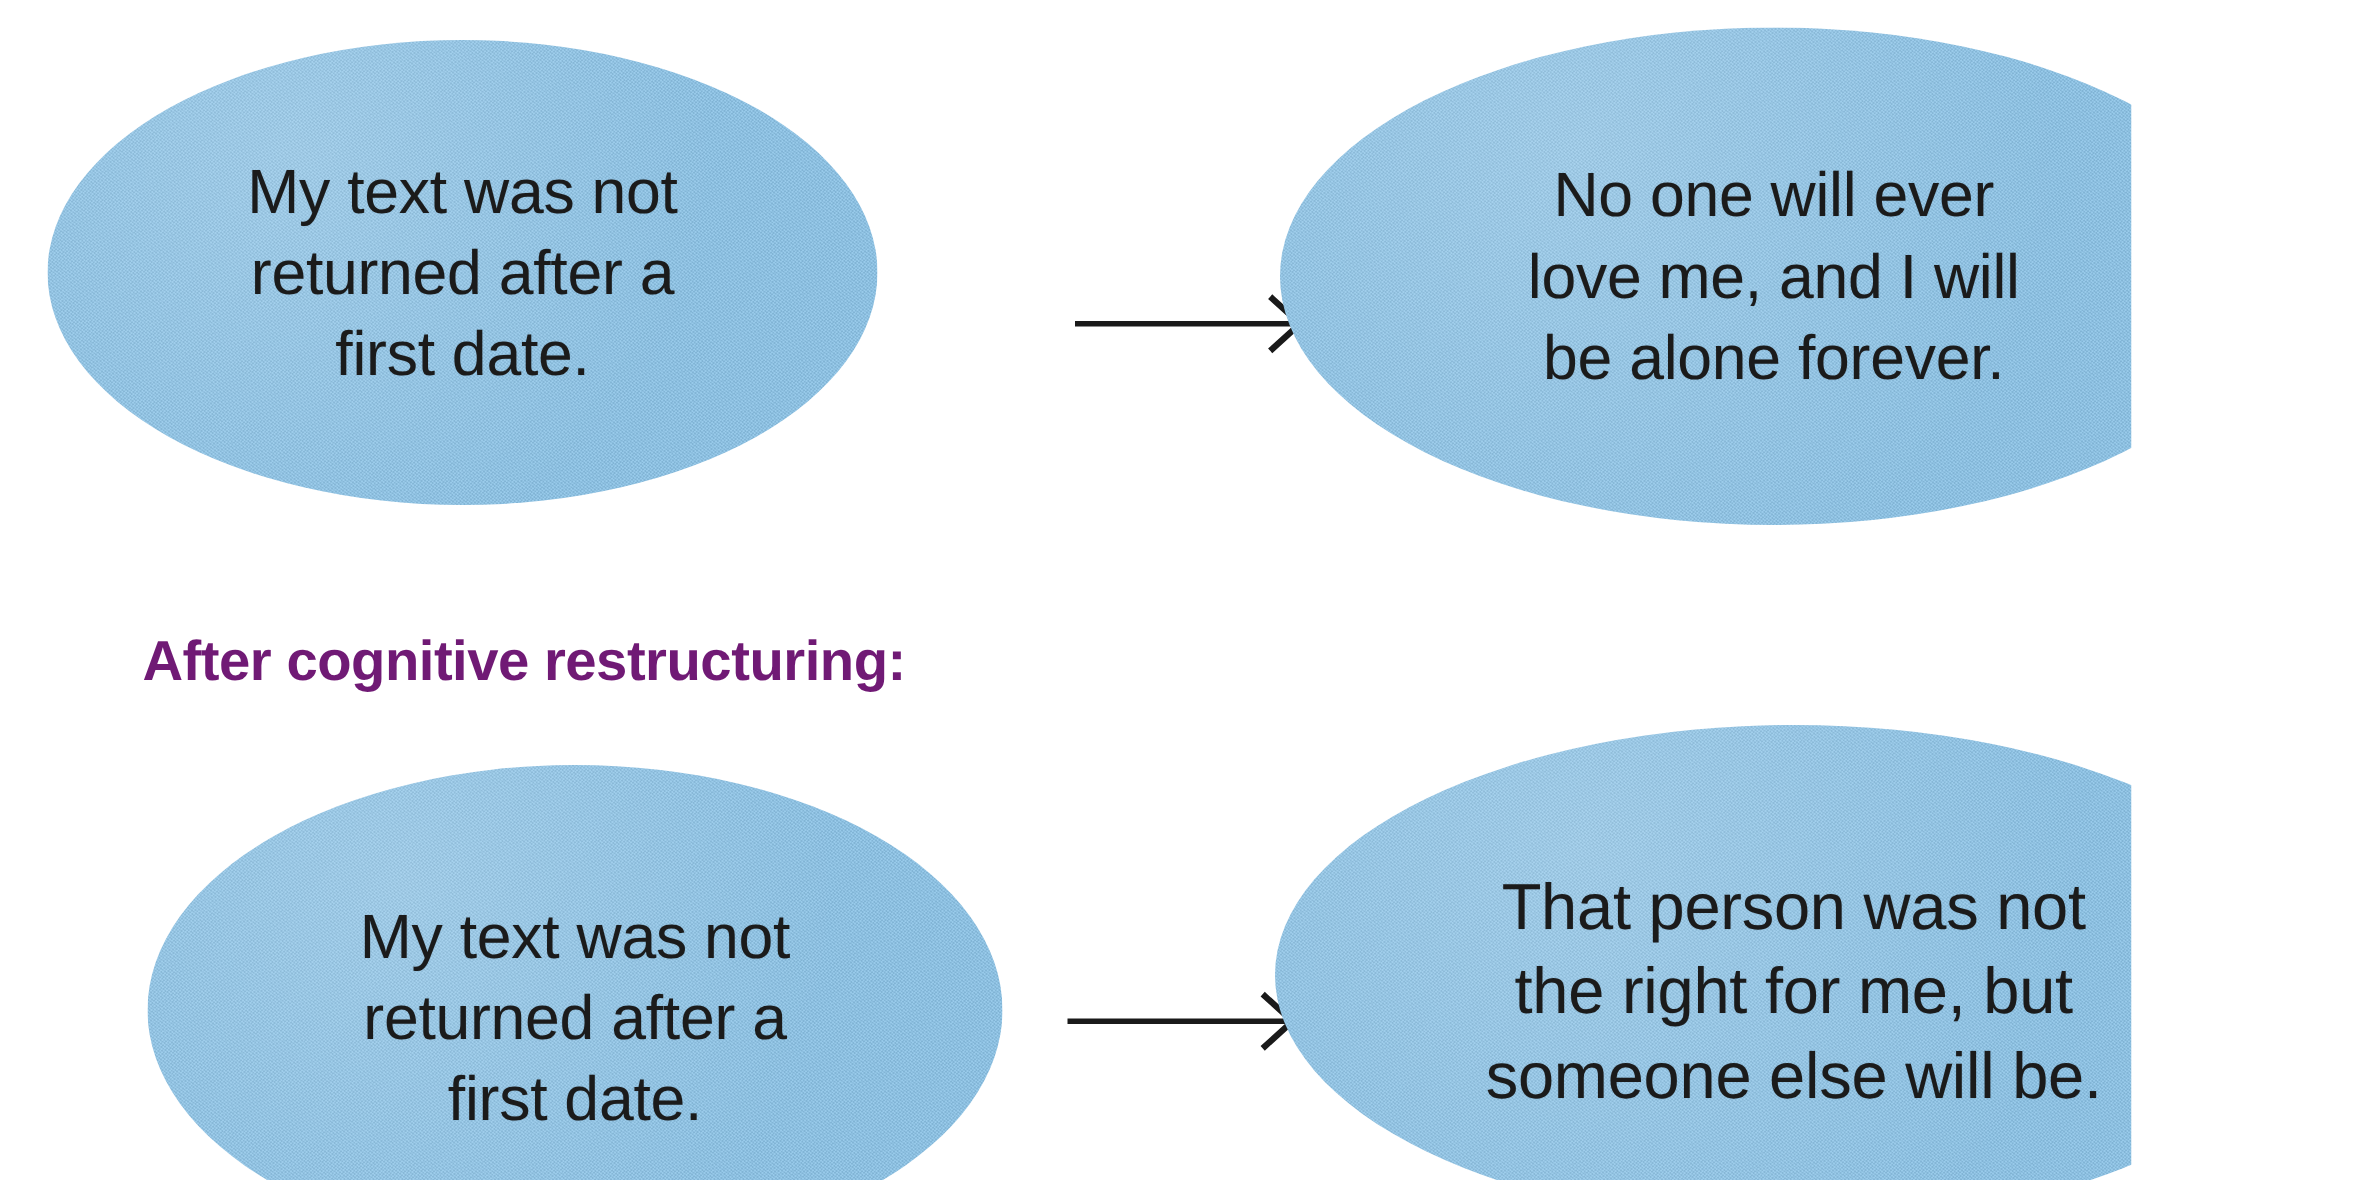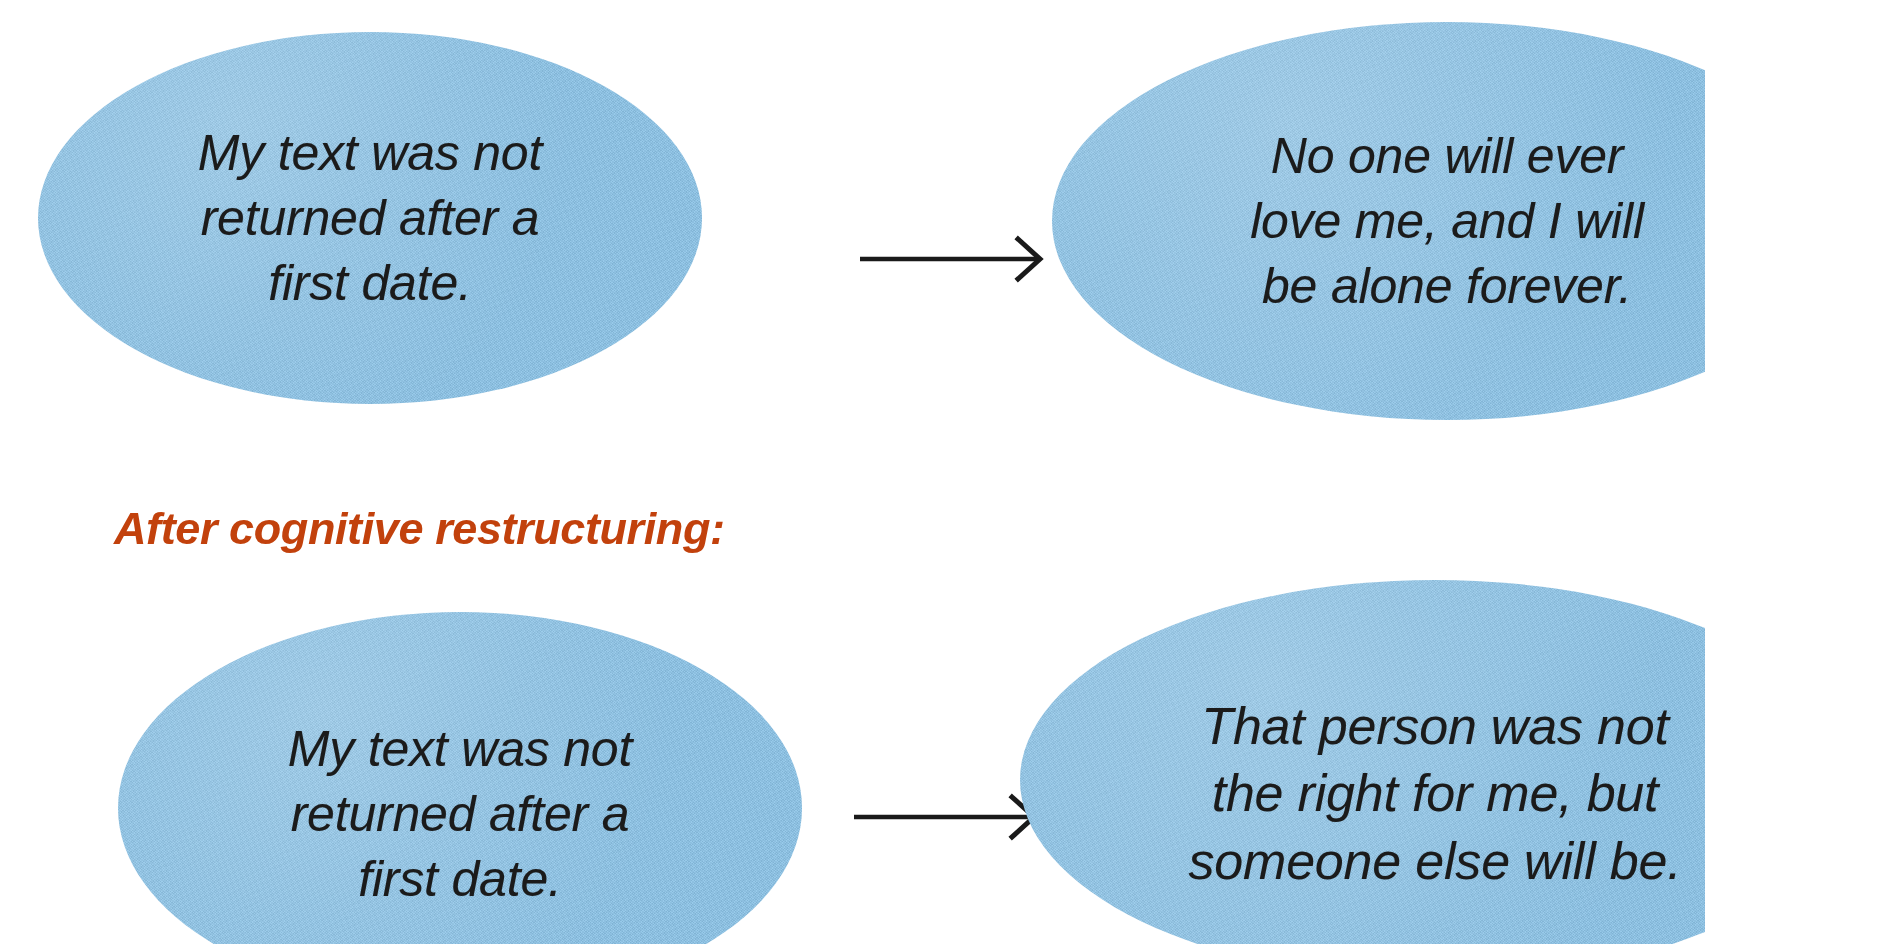--- a/index.html
+++ b/index.html
@@ -10,21 +10,20 @@
   body {
     font-family: "Liberation Sans", sans-serif;
     -webkit-font-smoothing: antialiased;
   }
   #canvas {
     position: relative;
     width: 1705px;
     height: 944px;
     background: #ffffff;
     overflow: hidden;
-    font-style: italic;
   }
 
   
   .node {
     position: absolute;
     border-radius: 50%;
     background-color: #8cc4e8;
     background-image:
       radial-gradient(circle at 30% 25%, rgba(255,255,255,0.16), rgba(255,255,255,0) 62%),
       repeating-linear-gradient(37deg, rgba(255,255,255,0.055) 0 1px, rgba(0,0,0,0.045) 1px 2px),
@@ -40,21 +39,21 @@
     font-size: 50px;
     line-height: 1.30;
     letter-spacing: -0.2px;
     white-space: pre-line;
     padding: 0 34px;
     text-shadow: 0 0 1px rgba(0,0,0,0.18);
   }
 
   
   #node-situation-1 { left: 38px;   top: 32px;  width: 664px; height: 372px; }
-  #node-thought-1   { left: 1052px; top: 22px;  width: 790px; height: 398px; }
+  #node-thought-1   { left: 1024px; top: 22px;  width: 790px; height: 398px; }
   #node-situation-2 { left: 118px;  top: 612px; width: 684px; height: 392px; }
   #node-thought-2   { left: 1020px; top: 580px; width: 830px; height: 400px; }
 
   #node-situation-1 .node-text { font-size: 50px; }
   #node-thought-1 .node-text   { font-size: 50px; }
   #node-situation-2 .node-text { font-size: 50px; }
   #node-thought-2 .node-text   { font-size: 52px; }
 
   
   #node-situation-2 .node-text { transform: translateY(6px); }
@@ -78,21 +77,21 @@
     stroke-linejoin: miter;
   }
 
   
   #section-heading {
     position: absolute;
     left: 114px;
     top: 503px;
     font-size: 45px;
     font-weight: bold;
-    color: #c2410c;
+    color: #701a75;
     letter-spacing: -0.4px;
     white-space: nowrap;
   }
 
   
   #top-clip-strip {
     position: absolute;
     left: 0; top: 0;
     width: 1889px;
     height: 6px;

